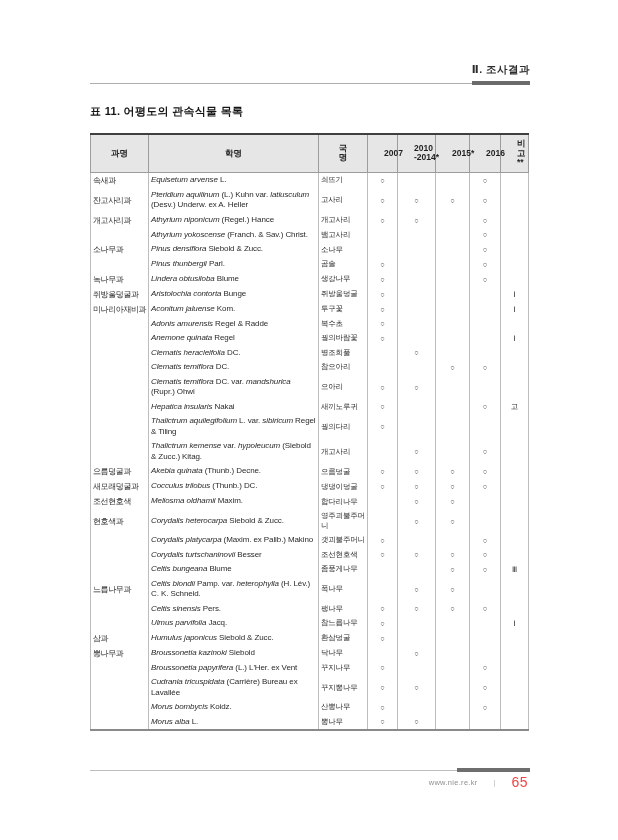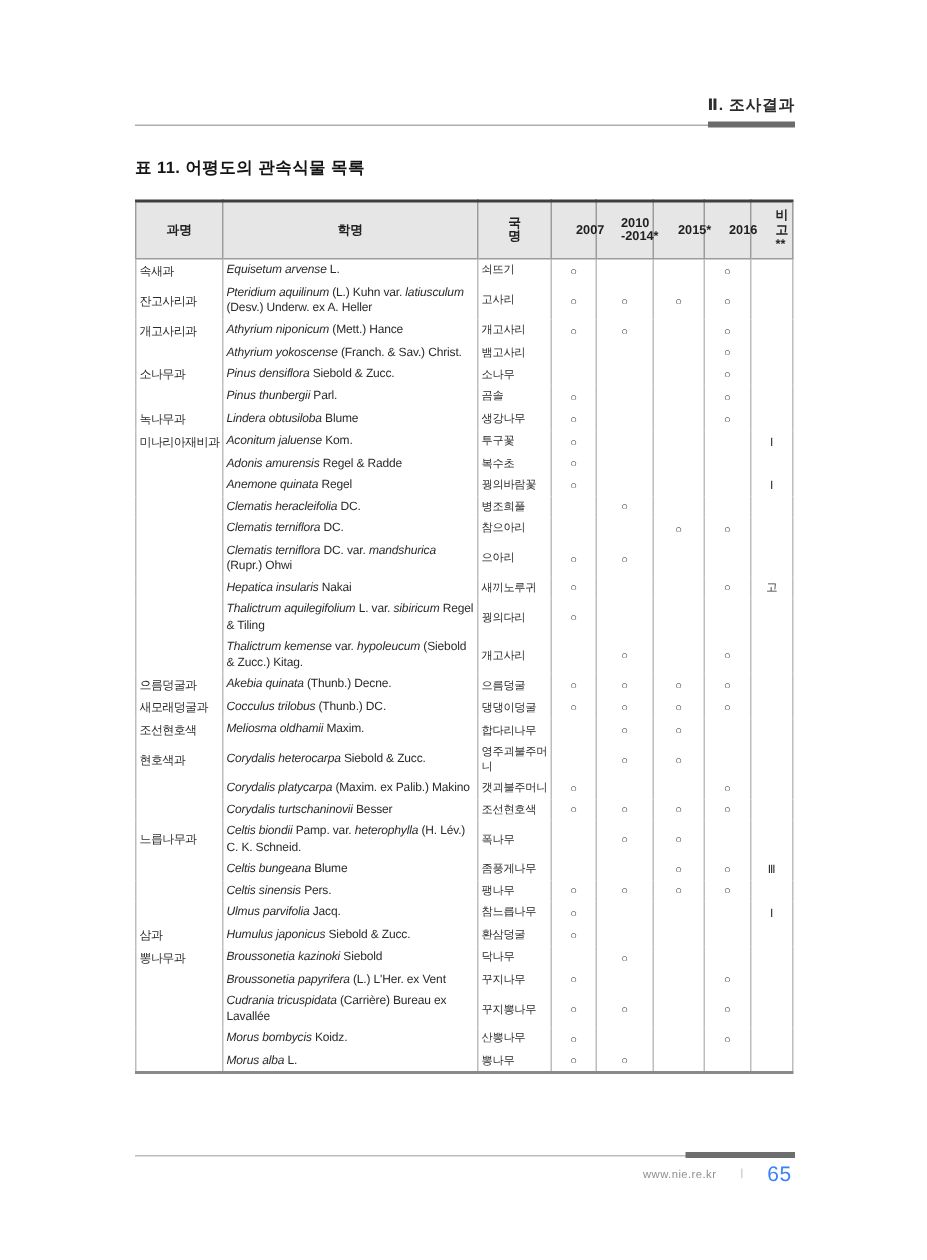--- a/index.html
+++ b/index.html
@@ -39,21 +39,21 @@
   td.c-mark{text-align:center;font-size:7.5px;color:#5a5a5a;padding-left:0;padding-right:0;}
   td.c-note{text-align:center;font-size:7.5px;color:#333;padding-left:0;padding-right:0;}
   .footer-rule{position:absolute;top:770px;left:90px;width:440px;height:1px;background:#bdbdbd;}
   .footer-rule-accent{position:absolute;top:768px;left:457px;width:73px;height:4px;background:#6e6e6e;}
   .doc-footer{
     position:absolute;top:774px;left:90px;width:438px;
     display:flex;justify-content:flex-end;align-items:center;gap:16px;
   }
   .footer-site{font-size:7.5px;color:#8f8f8f;letter-spacing:0.3px;}
   .footer-sep{font-size:7px;color:#b5b5b5;}
-  .footer-page{font-size:14px;color:#3b82f6;letter-spacing:0.5px;}
+  .footer-page{font-size:14px;color:#ef4444;letter-spacing:0.5px;}
 </style>
 </head>
 <body>
 
 <div>
 
   <div class="doc-header-text">Ⅱ. 조사결과</div>
   <div class="header-rule"></div>
   <div class="header-rule-accent"></div>
 
@@ -101,21 +101,21 @@
             <td class="c-sci"><span class="it">Pteridium aquilinum</span><span> (L.) Kuhn var. </span><span class="it">latiusculum</span><span> (Desv.) Underw. ex A. Heller</span></td>
             <td class="c-kor">고사리</td>
             <td class="c-mark">○</td>
             <td class="c-mark">○</td>
             <td class="c-mark">○</td>
             <td class="c-mark">○</td>
             <td class="c-note"></td>
           </tr>
           <tr>
             <td class="c-family">개고사리과</td>
-            <td class="c-sci"><span class="it">Athyrium niponicum</span><span> (Mett.) Hance</span></td>
+            <td class="c-sci"><span class="it">Athyrium niponicum</span><span> (Regel.) Hance</span></td>
             <td class="c-kor">개고사리</td>
             <td class="c-mark">○</td>
             <td class="c-mark">○</td>
             <td class="c-mark"></td>
             <td class="c-mark">○</td>
             <td class="c-note"></td>
           </tr>
           <tr>
             <td class="c-family"></td>
             <td class="c-sci"><span class="it">Athyrium yokoscense</span><span> (Franch. &amp; Sav.) Christ.</span></td>
@@ -150,20 +150,30 @@
             <td class="c-family">녹나무과</td>
             <td class="c-sci"><span class="it">Lindera obtusiloba</span><span> Blume</span></td>
             <td class="c-kor">생강나무</td>
             <td class="c-mark">○</td>
             <td class="c-mark"></td>
             <td class="c-mark"></td>
             <td class="c-mark">○</td>
             <td class="c-note"></td>
           </tr>
           <tr>
+            <td class="c-family">쥐방울덩굴과</td>
+            <td class="c-sci"><span class="it">Aristolochia contorta</span><span> Bunge</span></td>
+            <td class="c-kor">쥐방울덩굴</td>
+            <td class="c-mark">○</td>
+            <td class="c-mark"></td>
+            <td class="c-mark"></td>
+            <td class="c-mark"></td>
+            <td class="c-note">Ⅰ</td>
+          </tr>
+          <tr>
             <td class="c-family">미나리아재비과</td>
             <td class="c-sci"><span class="it">Aconitum jaluense</span><span> Kom.</span></td>
             <td class="c-kor">투구꽃</td>
             <td class="c-mark">○</td>
             <td class="c-mark"></td>
             <td class="c-mark"></td>
             <td class="c-mark"></td>
             <td class="c-note">Ⅰ</td>
           </tr>
           <tr>
@@ -300,38 +310,38 @@
             <td class="c-family"></td>
             <td class="c-sci"><span class="it">Corydalis turtschaninovii</span><span> Besser</span></td>
             <td class="c-kor">조선현호색</td>
             <td class="c-mark">○</td>
             <td class="c-mark">○</td>
             <td class="c-mark">○</td>
             <td class="c-mark">○</td>
             <td class="c-note"></td>
           </tr>
           <tr>
+            <td class="c-family"></td>
+            <td class="c-sci"><span class="it">Celtis bungeana</span><span> Blume</span></td>
+            <td class="c-kor">좀풍게나무</td>
+            <td class="c-mark"></td>
+            <td class="c-mark"></td>
+            <td class="c-mark">○</td>
+            <td class="c-mark">○</td>
+            <td class="c-note">Ⅲ</td>
+          </tr>
+          <tr>
             <td class="c-family">느릅나무과</td>
             <td class="c-sci"><span class="it">Celtis biondii</span><span> Pamp. var. </span><span class="it">heterophylla</span><span> (H. Lév.) C. K. Schneid.</span></td>
             <td class="c-kor">폭나무</td>
             <td class="c-mark"></td>
             <td class="c-mark">○</td>
             <td class="c-mark">○</td>
             <td class="c-mark"></td>
             <td class="c-note"></td>
-          </tr>
-          <tr>
-            <td class="c-family"></td>
-            <td class="c-sci"><span class="it">Celtis bungeana</span><span> Blume</span></td>
-            <td class="c-kor">좀풍게나무</td>
-            <td class="c-mark"></td>
-            <td class="c-mark"></td>
-            <td class="c-mark">○</td>
-            <td class="c-mark">○</td>
-            <td class="c-note">Ⅲ</td>
           </tr>
           <tr>
             <td class="c-family"></td>
             <td class="c-sci"><span class="it">Celtis sinensis</span><span> Pers.</span></td>
             <td class="c-kor">팽나무</td>
             <td class="c-mark">○</td>
             <td class="c-mark">○</td>
             <td class="c-mark">○</td>
             <td class="c-mark">○</td>
             <td class="c-note"></td>

